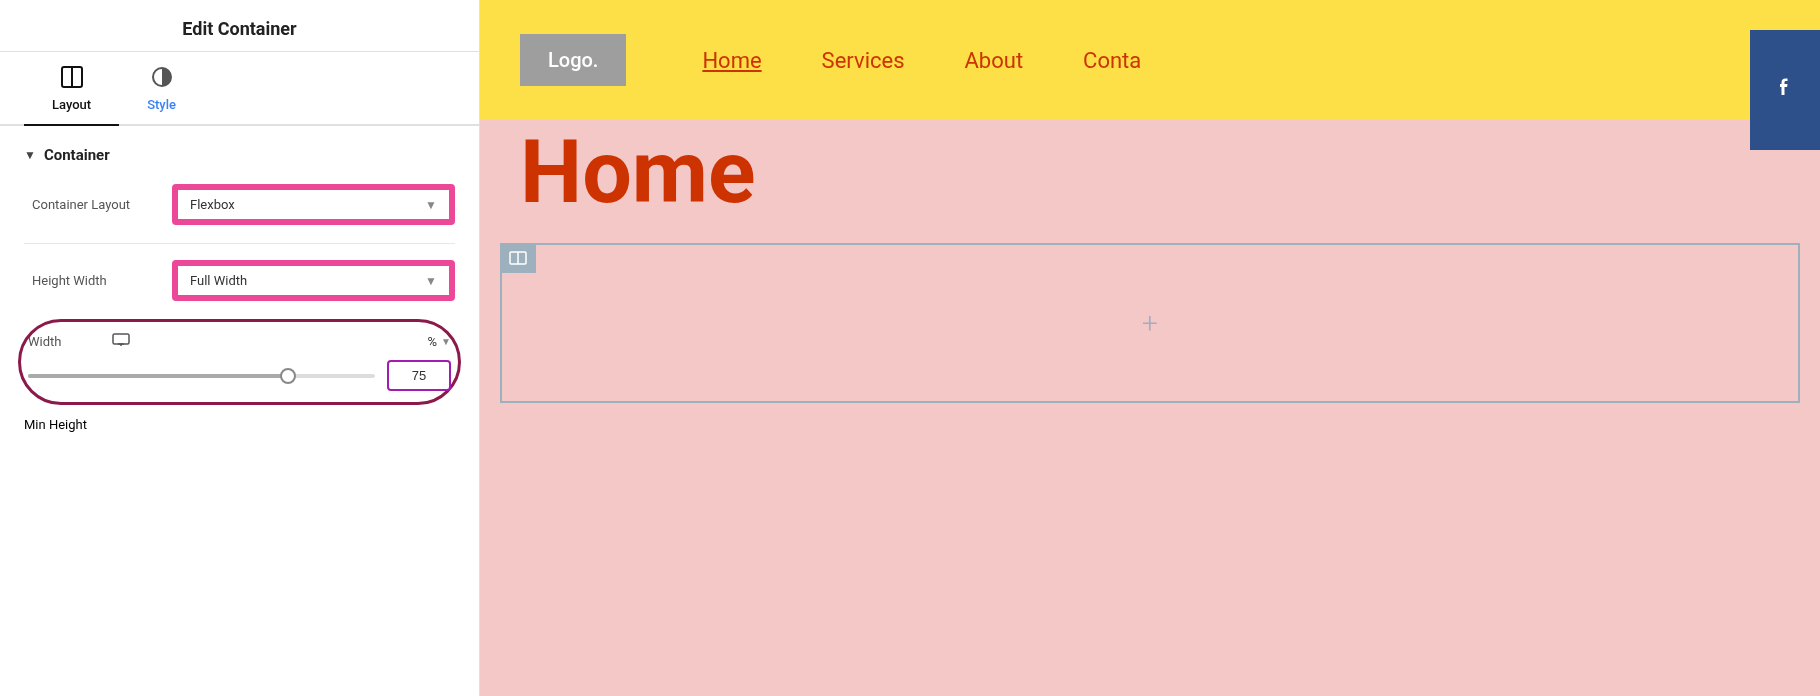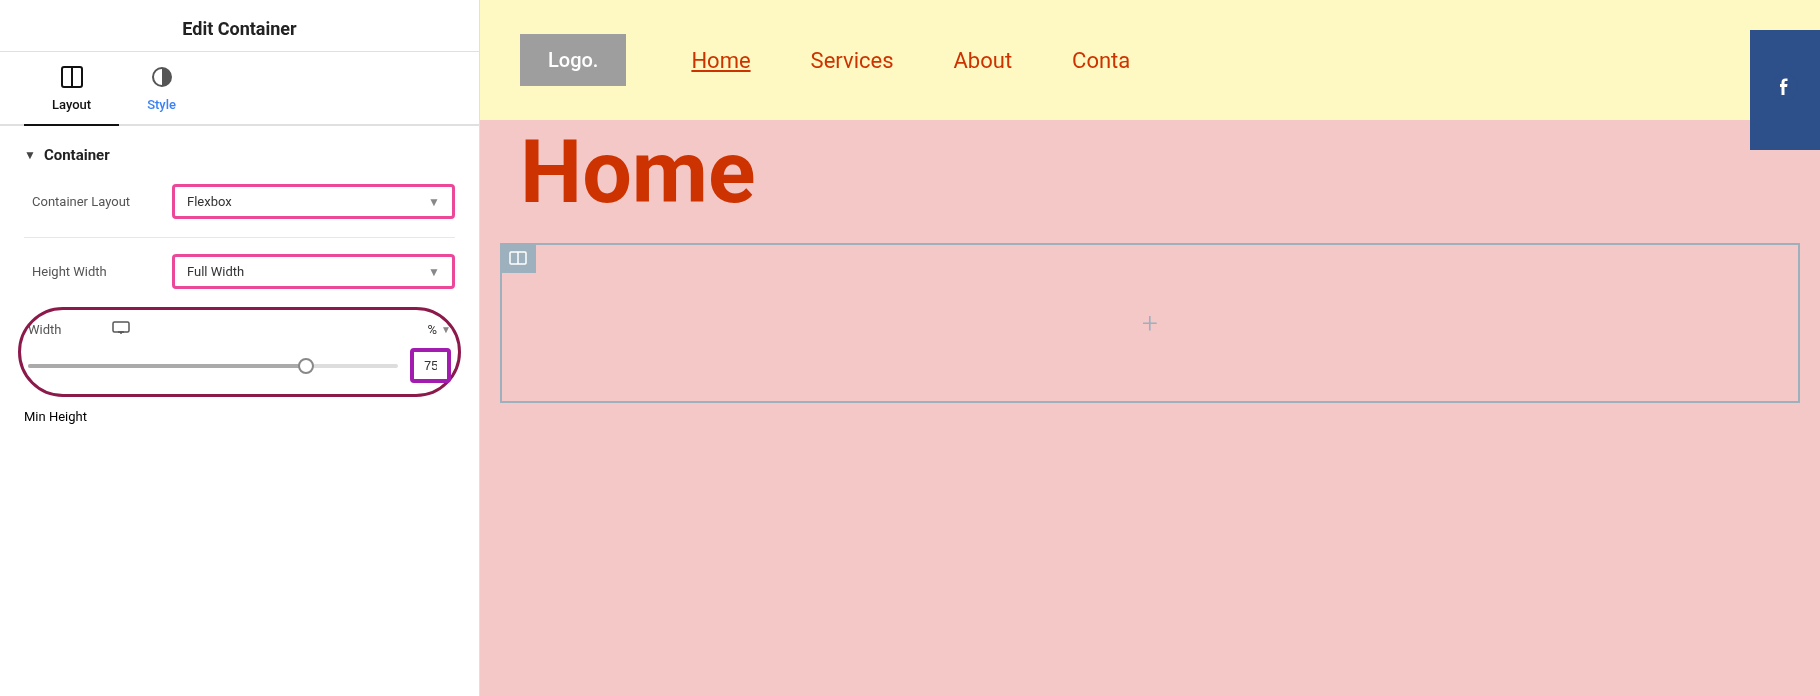--- a/index.html
+++ b/index.html
@@ -107,21 +107,21 @@
     .field-control {
       flex: 1;
       display: flex;
       align-items: center;
     }
 
     .select-box {
       display: flex;
       align-items: center;
       justify-content: space-between;
-      border: 3px solid #ec4899;
+      border: 6px solid #ec4899;
       border-radius: 4px;
       padding: 7px 12px;
       font-size: 13px;
       color: #333;
       background: #fff;
       cursor: pointer;
       width: 100%;
     }
 
     .select-box .arrow-down {
@@ -197,26 +197,26 @@
       border: 2px solid #888;
       border-radius: 50%;
       position: absolute;
       top: 50%;
       left: 75%;
       transform: translate(-50%, -50%);
       cursor: grab;
     }
 
     .value-box {
-      border: 4px solid #a21caf;
+      border: 2px solid #a21caf;
       border-radius: 4px;
       padding: 6px 10px;
       font-size: 13px;
       color: #333;
-      width: 41px;
+      width: 64px;
       text-align: center;
     }
 
     
     .highlight-oval {
       position: relative;
       padding: 14px 10px 14px 10px;
       margin: 0 -6px;
     }
 
@@ -234,24 +234,24 @@
       flex: 1;
       background: #f5c8c8;
       position: relative;
       overflow: hidden;
     }
 
     
     .nav-bar {
       display: flex;
       align-items: center;
-      background: #fef9c3;
+      background: #fde047;
       padding: 0 40px;
       height: 120px;
-      gap: 5px;
+      gap: 16px;
     }
 
     .logo-box {
       background: #9e9e9e;
       color: #fff;
       font-size: 20px;
       font-weight: 500;
       padding: 14px 28px;
       margin-right: 60px;
       flex-shrink: 0;

